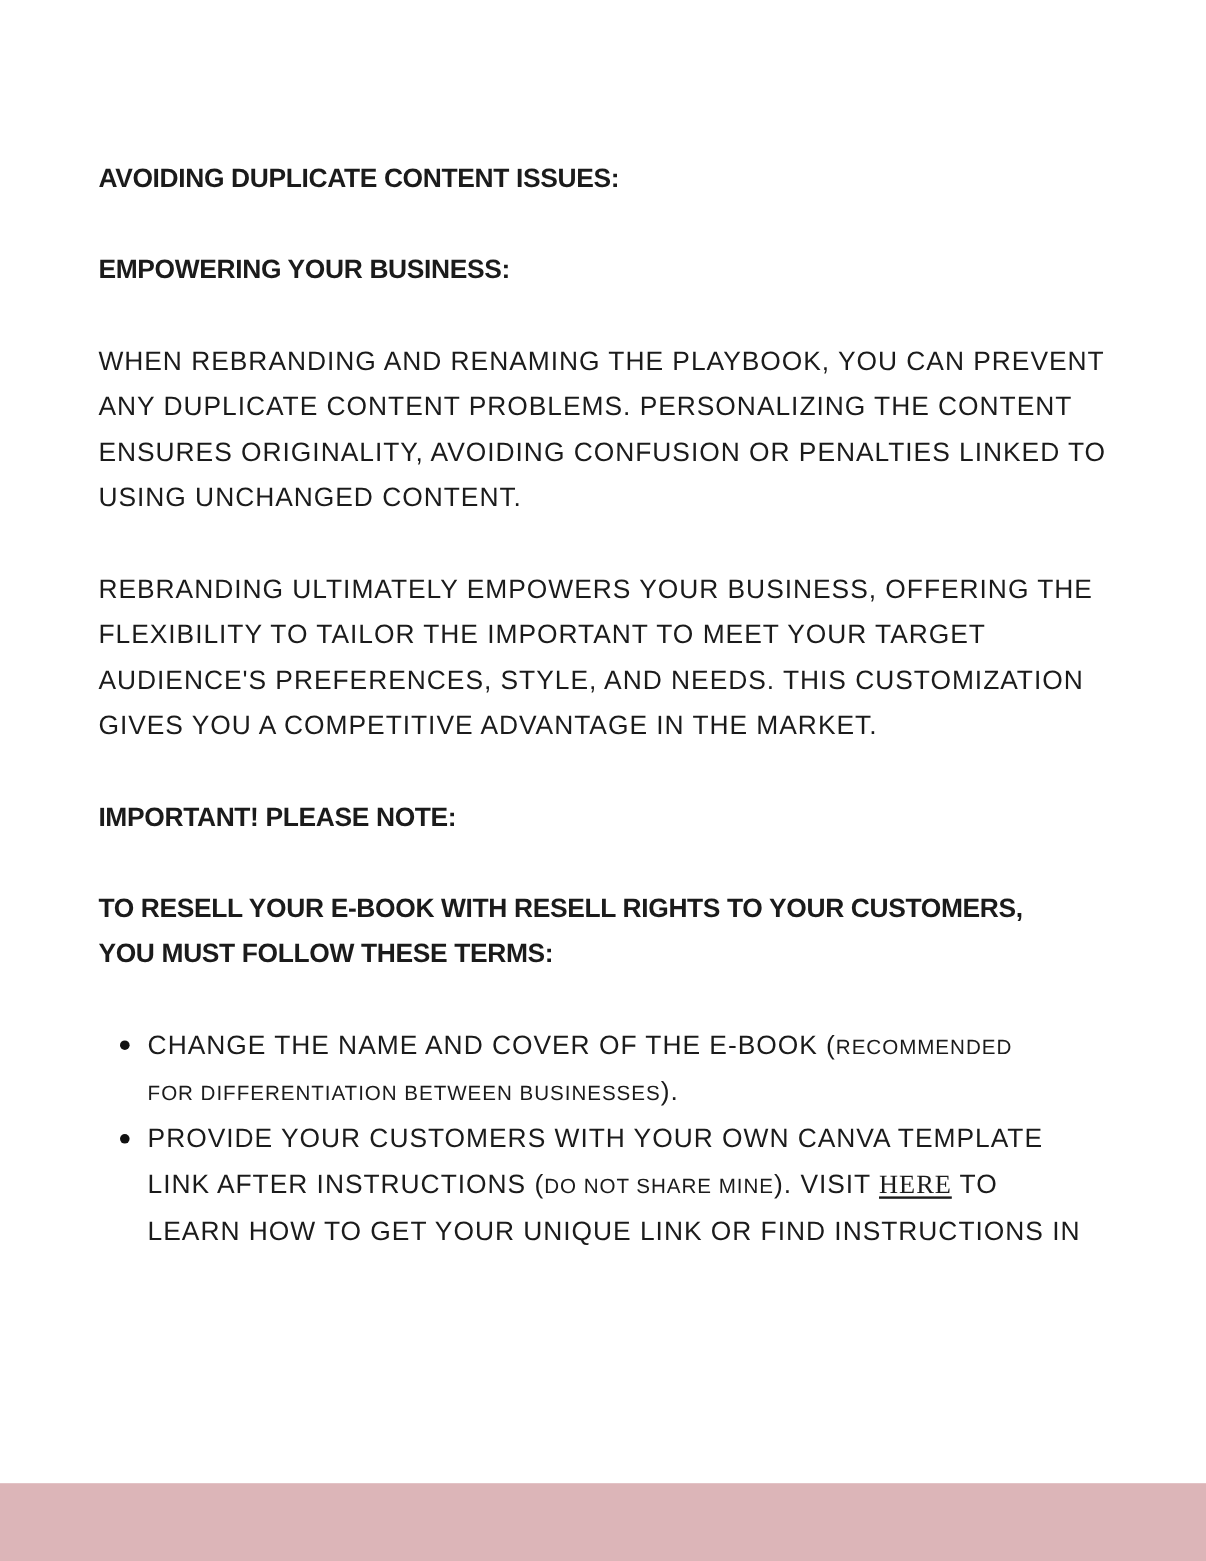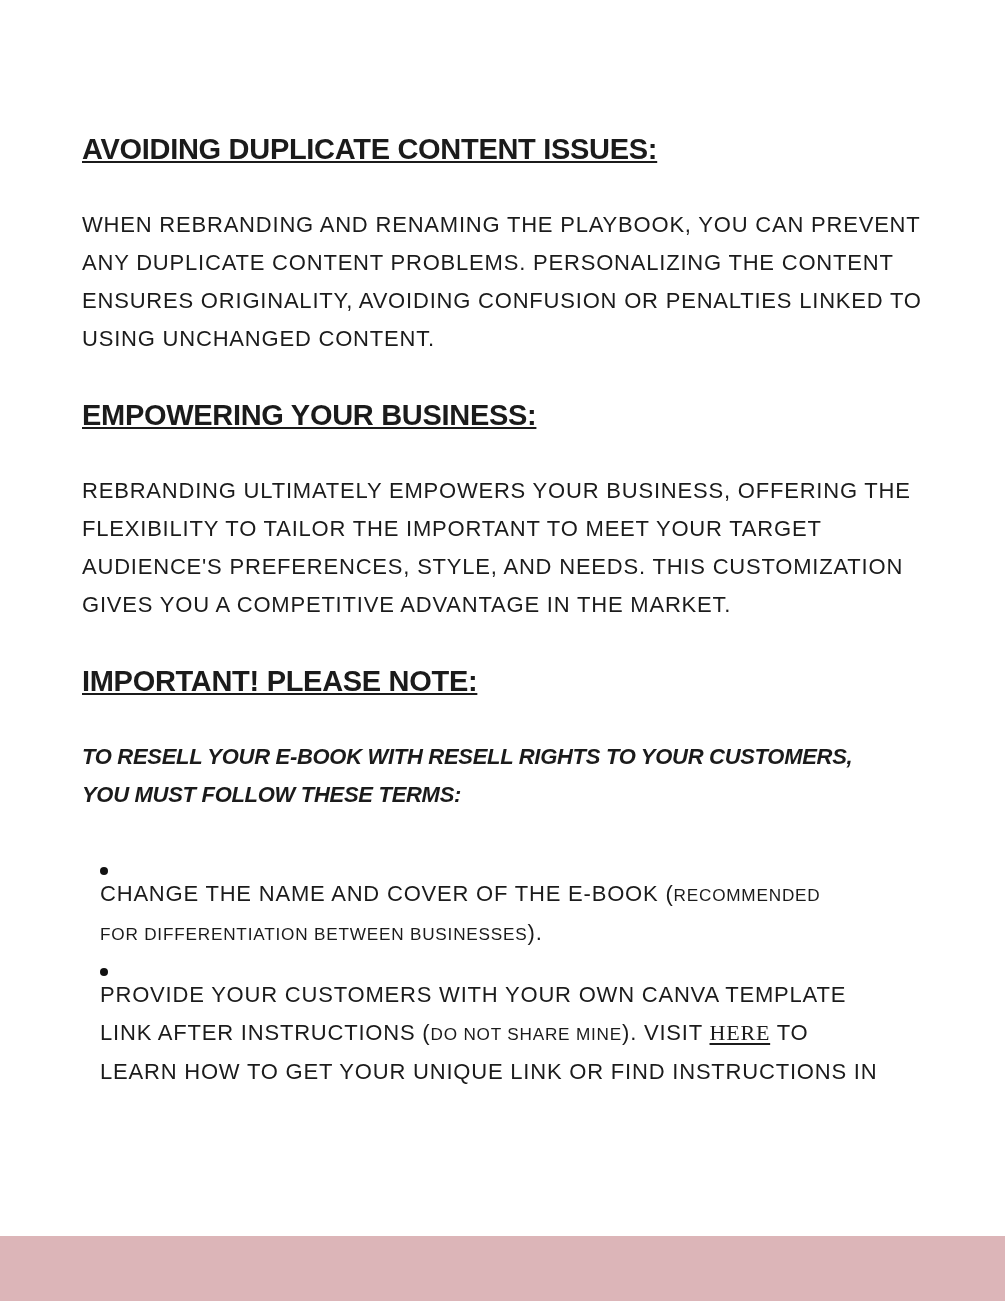--- a/index.html
+++ b/index.html
@@ -20,47 +20,44 @@
     padding: 130px 83px 0 82px;
   }
   .block + .block {
     margin-top: 38px;
   }
   .line {
     line-height: 38px;
     white-space: nowrap;
   }
   .heading {
-    font-size: 29px;
+    font-size: 22px;
     font-weight: 700;
     letter-spacing: -0.3px;
     line-height: 38px;
     white-space: nowrap;
-    text-decoration: underline;
   }
   .para .line {
     font-size: 22px;
     font-weight: 400;
     letter-spacing: 0.8px;
   }
   .terms .line {
     font-size: 22px;
     font-weight: 700;
     letter-spacing: -0.3px;
-    font-style: italic;
   }
   .bullets {
     list-style: none;
     margin: 0;
     padding: 0 0 0 18px;
   }
   .bullet {
     display: flex;
     align-items: flex-start;
-    flex-direction: column;
   }
   .dot {
     flex: 0 0 auto;
     width: 8px;
     height: 8px;
     border-radius: 50%;
     background: #111111;
     margin-top: 15px;
     margin-right: 15px;
   }
@@ -87,28 +84,28 @@
     height: 65px;
   }
 </style>
 </head>
 <body style="background: rgb(255, 255, 255); color: rgb(27, 27, 27);">
 
 <div class="content">
 
   <div class="block heading">AVOIDING DUPLICATE CONTENT ISSUES:</div>
 
+  <div class="block heading">EMPOWERING YOUR BUSINESS:</div>
+
   <div class="block para">
       <div class="line">WHEN REBRANDING AND RENAMING THE PLAYBOOK, YOU CAN PREVENT</div>
       <div class="line">ANY DUPLICATE CONTENT PROBLEMS. PERSONALIZING THE CONTENT</div>
       <div class="line">ENSURES ORIGINALITY, AVOIDING CONFUSION OR PENALTIES LINKED TO</div>
       <div class="line">USING UNCHANGED CONTENT.</div>
     </div>
-
-  <div class="block heading">EMPOWERING YOUR BUSINESS:</div>
 
   <div class="block para">
       <div class="line">REBRANDING ULTIMATELY EMPOWERS YOUR BUSINESS, OFFERING THE</div>
       <div class="line">FLEXIBILITY TO TAILOR THE IMPORTANT TO MEET YOUR TARGET</div>
       <div class="line">AUDIENCE'S PREFERENCES, STYLE, AND NEEDS. THIS CUSTOMIZATION</div>
       <div class="line">GIVES YOU A COMPETITIVE ADVANTAGE IN THE MARKET.</div>
     </div>
 
   <div class="block heading">IMPORTANT! PLEASE NOTE:</div>
 

